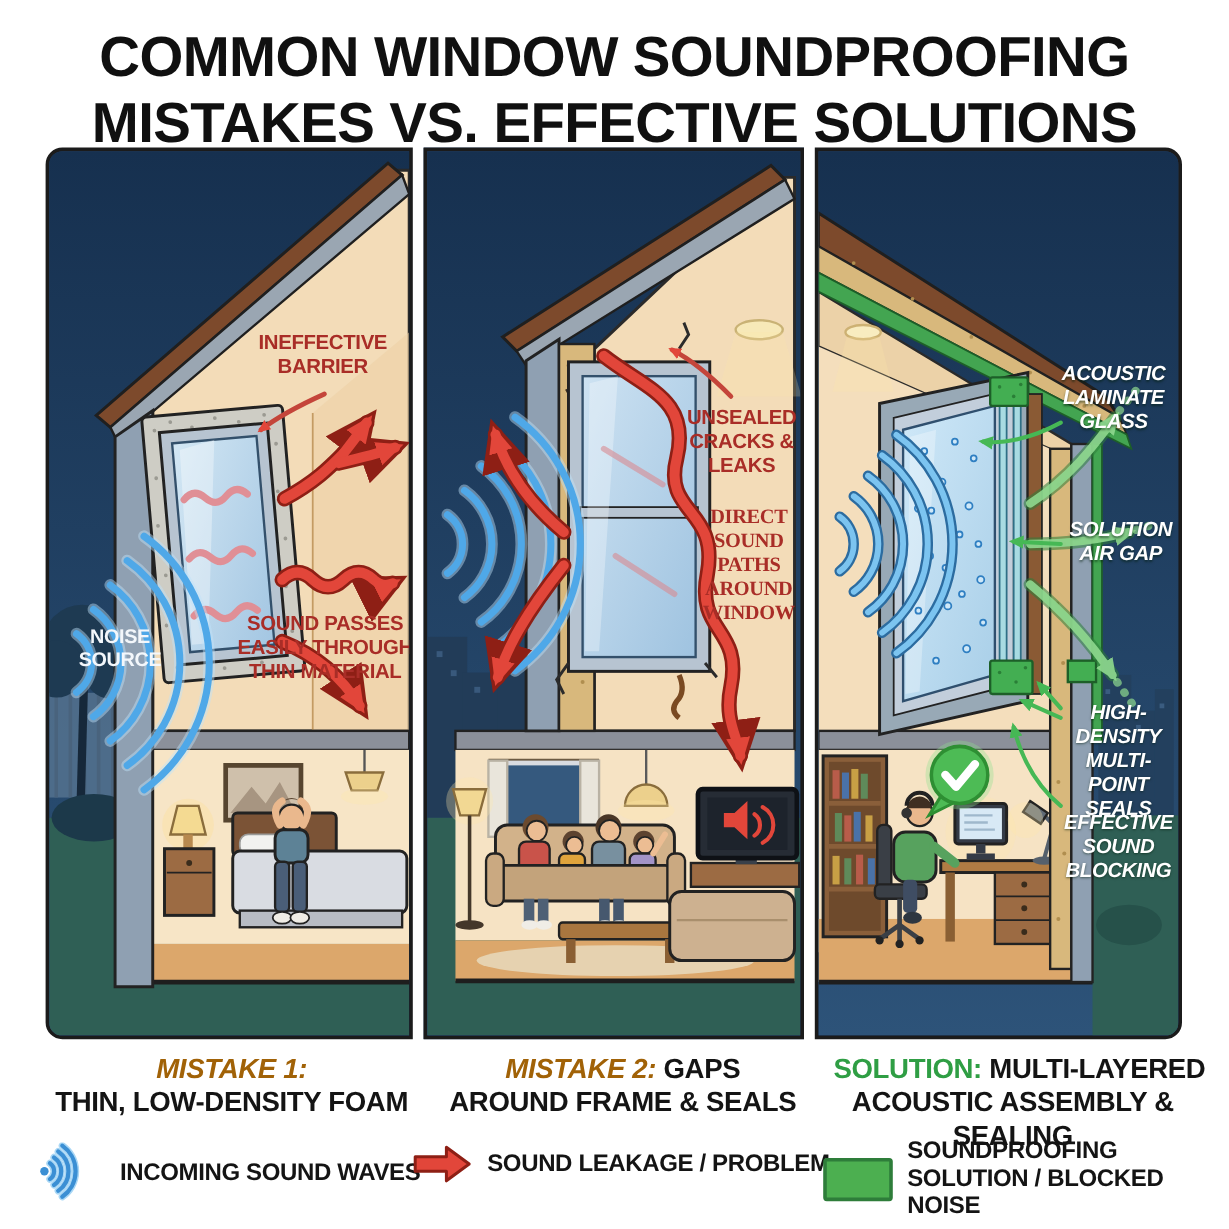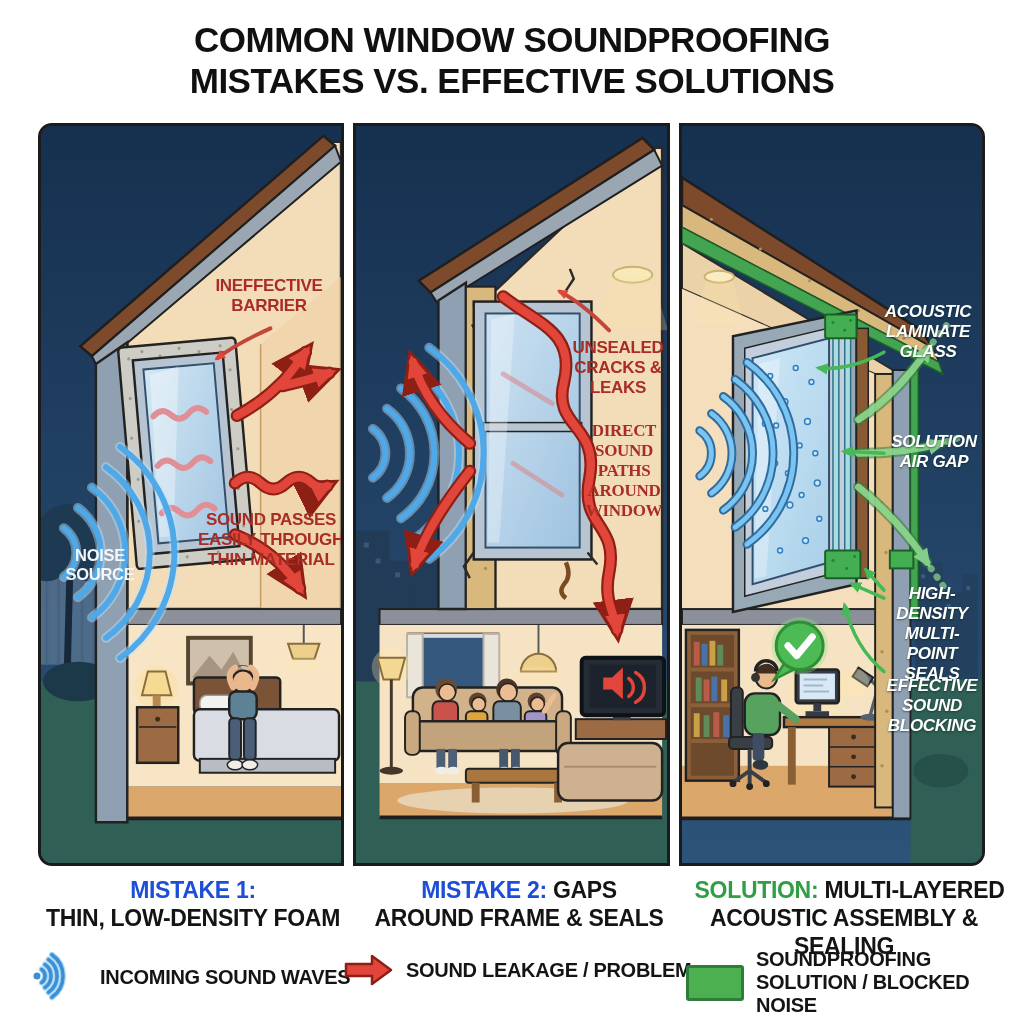--- a/index.html
+++ b/index.html
@@ -1,43 +1,43 @@
 <!DOCTYPE html>
 <html><head>
 <meta charset="utf-8">
 <style>
   html,body{margin:0;padding:0;background:#ffffff;}
   body{width:1024px;height:1024px;position:relative;overflow:hidden;
        font-family:"Liberation Sans","DejaVu Sans",sans-serif;}
   
   .title{position:absolute;left:0;top:20px;width:1024px;text-align:center;
-         font-weight:800;font-size:35px;line-height:1.17;letter-spacing:-0.5px;
+         font-weight:800;font-size:47px;line-height:1.17;letter-spacing:-0.5px;
          color:#101010;}
   
   .art{position:absolute;left:38px;top:123px;width:950px;height:743px;
        display:flex;gap:9px;}
   .panel{position:relative;height:743px;border:3px solid #1b1b1b;box-sizing:border-box;
          overflow:hidden;background:#1f3d63;}
   .panel.p1,.panel.p3{width:306px;}
   .panel.p2{width:317px;}
   .panel.p1{border-radius:14px 0 0 14px;}
   .panel.p3{border-radius:0 14px 14px 0;}
   .panel svg{position:absolute;left:0;top:0;width:100%;height:100%;}
   .plabel{position:absolute;font-weight:800;text-align:center;line-height:1.18;
           letter-spacing:-0.3px;font-size:17px;}
   .plabel.red{color:#a92d27;}
-  .plabel.white{color:#f3f7fb;margin-top:24px;}
+  .plabel.white{color:#f3f7fb;}
   .plabel.green{color:#ffffff;text-shadow:0 1px 2px rgba(0,30,10,.55);font-style:italic;}
   
   .caption{position:absolute;top:876px;text-align:center;font-weight:800;
            font-size:23px;line-height:1.22;letter-spacing:-0.3px;color:#141414;}
   .cap1{left:36px;width:314px;}
   .cap2{left:362px;width:314px;}
   .cap3{left:676px;width:336px;}
-  .cap-lead.red{color:#1d4ed8;}
+  .cap-lead.red{color:#a16207;font-style:italic;}
   .cap-lead.green{color:#2f9e44;margin-left:11px;}
   
   .legend-item{position:absolute;display:flex;align-items:center;gap:12px;}
   .legend-item .txt{font-weight:800;font-size:20px;letter-spacing:-0.3px;color:#141414;line-height:1.15;}
   .li1{left:32px;top:952px;}
   .li2{left:342px;top:952px;}
   .li3{left:686px;top:948px;}
   .swatch{width:52px;height:30px;background:#4caf50;border:3px solid #2e7d3a;border-radius:3px;}
 </style>
 </head>

